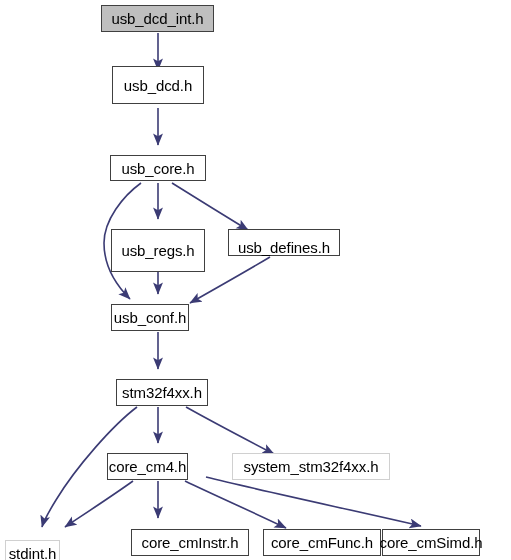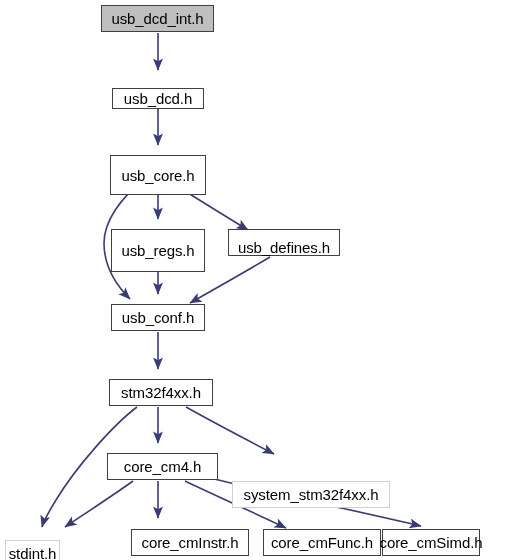--- a/index.html
+++ b/index.html
@@ -77,42 +77,42 @@
         <path d="M133,481 C115,494 86,513 65,527" fill="none" stroke="#3b3b74" stroke-width="1.6" marker-end="url(#arrowhead)"></path>
         <path d="M158,481 L158,518" fill="none" stroke="#3b3b74" stroke-width="1.6" marker-end="url(#arrowhead)"></path>
         <path d="M185,481 C214,495 257,514 286,528" fill="none" stroke="#3b3b74" stroke-width="1.6" marker-end="url(#arrowhead)"></path>
         <path d="M206,477 C258,490 361,512 421,526" fill="none" stroke="#3b3b74" stroke-width="1.6" marker-end="url(#arrowhead)"></path>
       </g>
   </svg>
   <div id="node-layer">
       <div class="node root" style="left: 101px; top: 5px; width: 113px; height: 27px;">
         <span class="node-label">usb_dcd_int.h</span>
       </div>
-      <div class="node" style="left: 112px; top: 88px; width: 92px; height: 21px; align-items: center;">
+      <div class="node" style="left: 112px; top: 66px; width: 92px; height: 38px; align-items: center;">
         <span class="node-label">usb_dcd.h</span>
       </div>
-      <div class="node" style="left: 110px; top: 155px; width: 96px; height: 40px;">
+      <div class="node" style="left: 110px; top: 155px; width: 96px; height: 26px;">
         <span class="node-label">usb_core.h</span>
       </div>
       <div class="node" style="left: 111px; top: 229px; width: 94px; height: 43px;">
         <span class="node-label">usb_regs.h</span>
       </div>
       <div class="node" style="left: 228px; top: 229px; width: 112px; height: 27px; align-items: flex-end;">
         <span class="node-label">usb_defines.h</span>
       </div>
-      <div class="node" style="left: 111px; top: 304px; width: 94px; height: 27px;">
+      <div class="node" style="left: 111px; top: 304px; width: 78px; height: 27px;">
         <span class="node-label">usb_conf.h</span>
       </div>
-      <div class="node" style="left: 109px; top: 379px; width: 104px; height: 27px; text-align: right;">
+      <div class="node" style="left: 116px; top: 379px; width: 92px; height: 27px; text-align: right;">
         <span class="node-label">stm32f4xx.h</span>
       </div>
-      <div class="node" style="left: 107px; top: 453px; width: 111px; height: 27px;">
+      <div class="node" style="left: 107px; top: 453px; width: 81px; height: 27px;">
         <span class="node-label">core_cm4.h</span>
       </div>
-      <div class="node sys" style="left: 232px; top: 453px; width: 158px; height: 27px; margin-top: 28px;">
+      <div class="node sys" style="left: 232px; top: 453px; width: 158px; height: 27px;">
         <span class="node-label">system_stm32f4xx.h</span>
       </div>
       <div class="node sys" style="left: 5px; top: 540px; width: 55px; height: 27px;">
         <span class="node-label">stdint.h</span>
       </div>
       <div class="node" style="left: 99px; top: 529px; width: 118px; height: 27px; margin-left: 32px;">
         <span class="node-label">core_cmInstr.h</span>
       </div>
       <div class="node" style="left: 239px; top: 529px; width: 118px; height: 27px; margin-left: 24px;">
         <span class="node-label">core_cmFunc.h</span>

